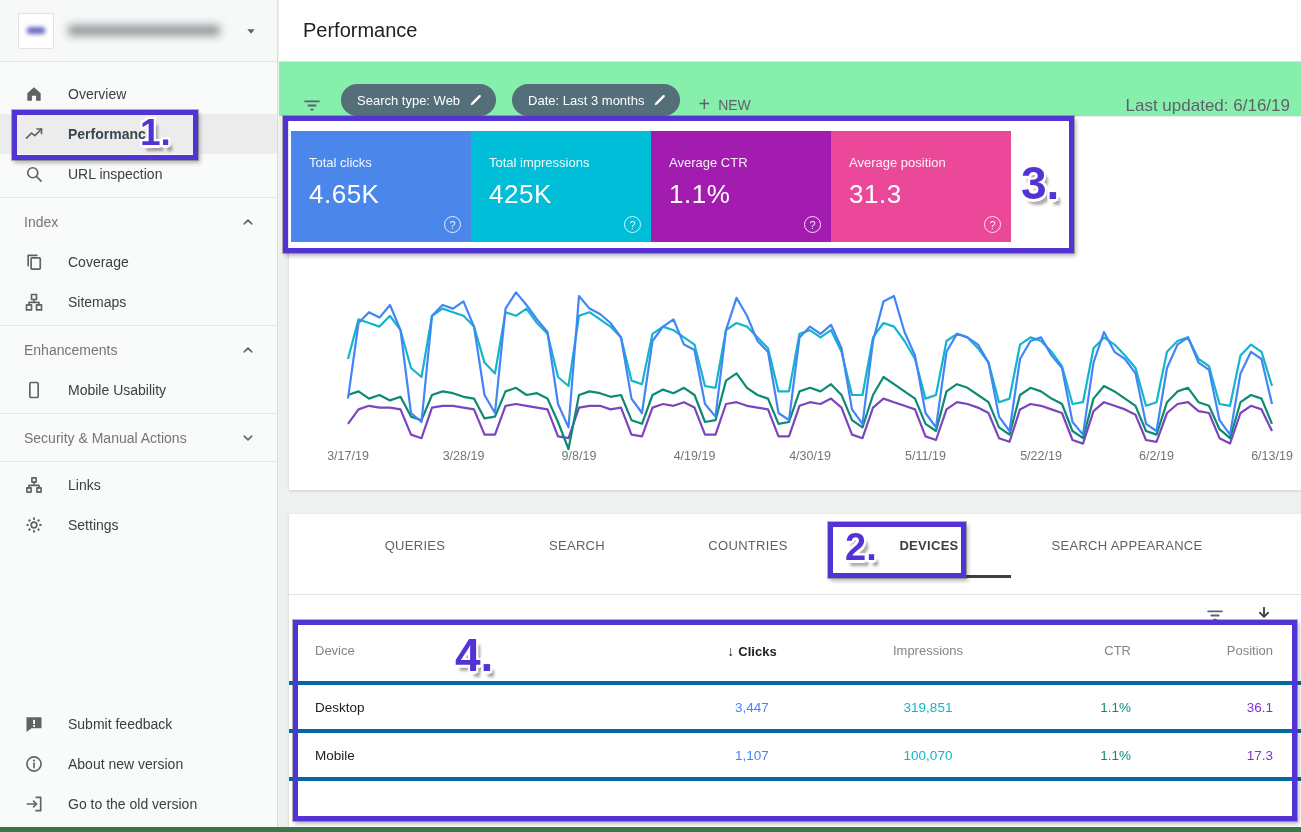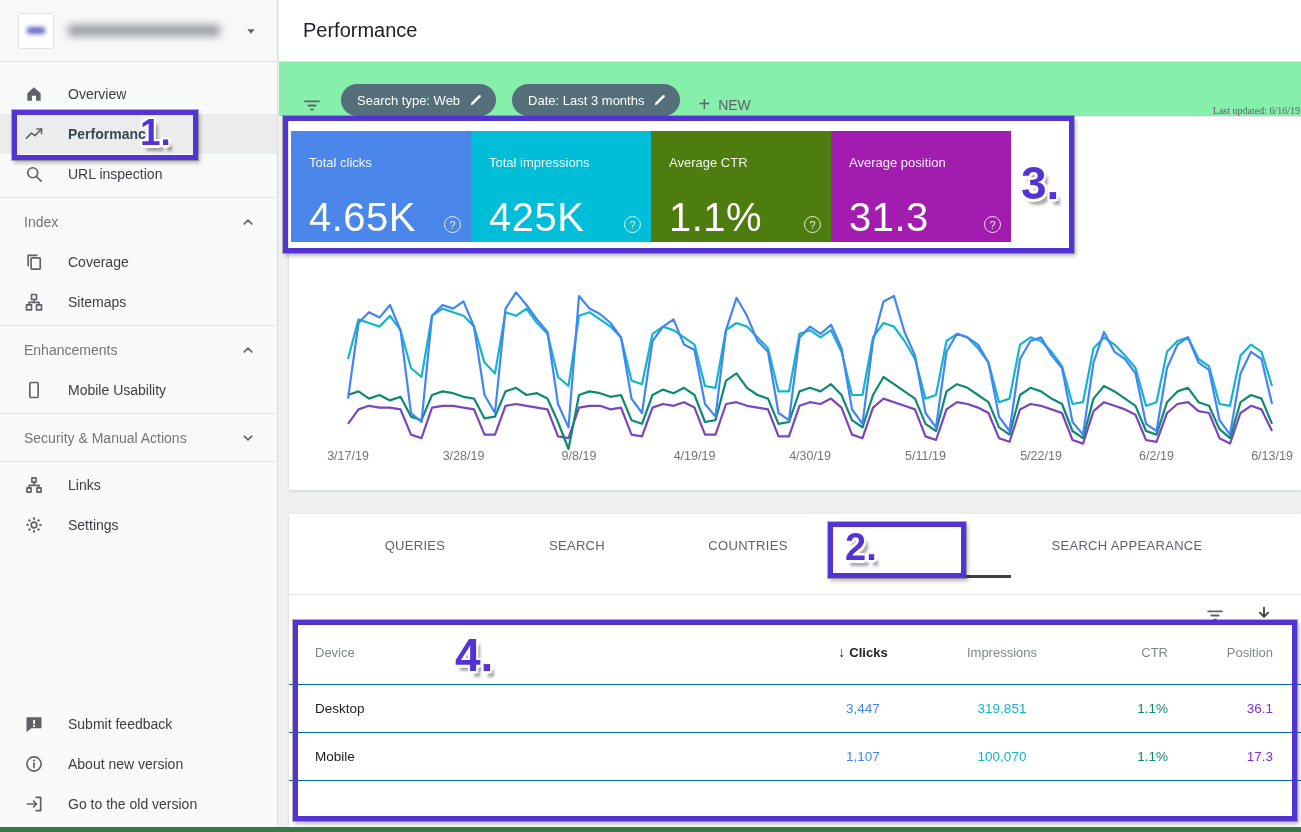--- a/index.html
+++ b/index.html
@@ -56,29 +56,29 @@
     height:54px; display:flex; align-items:flex-end; gap:18px;
     padding-left:22px; background:#86efac;
   }
   .chip {
     height:32px; border-radius:16px; background:#546e7a; color:#fff;
     display:flex; align-items:center; gap:9px; padding:0 13px 0 16px;
     font-size:13px; cursor:pointer; white-space:nowrap;
   }
   .new-btn { display:flex; align-items:center; gap:8px; color:#5f6368; font-size:14px; cursor:pointer; }
   .new-btn .plus { font-size:20px; font-weight:400; }
-  .last-updated { margin-left:auto; font-size:10px; color:#5f6368; white-space:nowrap; padding-right:1px;font-family:Liberation Serif, serif; }
+  .last-updated { margin-left:auto; font-size:17px; color:#5f6368; white-space:nowrap; padding-right:11px; }
 
   
   .panel { background:#fff; box-shadow:0 1px 3px rgba(0,0,0,.14); position:absolute; left:10px; right:0; }
   .panel-chart { top:117px; height:373px; }
   .cards { display:flex; padding:14px 8px 0 2px; }
   .card { width:180px; height:111px; position:relative; padding:24px 0 0 18px; cursor:pointer; }
   .card-label { font-size:13px; color:rgba(255,255,255,.93); }
-  .card-value { font-size:40px; color:#fff; margin-top:25px; letter-spacing:.5px; }
+  .card-value { font-size:26px; color:#fff; margin-top:9px; letter-spacing:.5px; }
   .card-help {
     position:absolute; right:10px; bottom:9px; width:17px; height:17px;
     border:1.4px solid rgba(255,255,255,.85); border-radius:50%;
     color:rgba(255,255,255,.9); font-size:11px; display:flex;
     align-items:center; justify-content:center; cursor:pointer;
   }
   .card-dots { background-image: radial-gradient(rgba(255,255,255,.14) 1px, transparent 1.3px); background-size:9px 9px; }
   .chart-svg { position:absolute; left:51px; top:150px; }
   .x-labels { position:absolute; left:51px; top:332px; width:940px; height:16px; font-size:12.5px; color:#757575; }
   .x-labels span { position:absolute; width:70px; text-align:center; }
@@ -92,21 +92,21 @@
     white-space:nowrap;
   }
   .tab.active { color:#3c4043; font-weight:bold; }
   .tab-underline { position:absolute; top:61px; height:3px; background:#3c4043; }
   .tbl-toolbar { position:relative; height:42px; }
   .tbl-toolbar .icn { position:absolute; top:9px; cursor:pointer; }
   .tool-filter { right:75px; }
   .tool-download { right:26px; }
 
   .tbl { position:absolute; left:0; right:0; top:106px; }
-  .trow { display:flex; align-items:center; border-bottom:1px solid #0369a1; background:#fff; }
+  .trow { display:flex; align-items:center; border-bottom:4px solid #0369a1; background:#fff;gap:37px; }
   .trow.head { height:65px; font-size:13px; color:#80868b; }
   .trow.body-row { height:48px; font-size:13.5px; cursor:pointer; }
   .c-device { flex:1; padding-left:26px; }
   .c-clicks { width:150px; text-align:center; }
   .c-impr   { width:128px; text-align:center; }
   .c-ctr    { width:102px; text-align:right; }
   .c-pos    { width:133px; text-align:right; padding-right:28px; box-sizing:content-box; width:105px; }
   .head .c-clicks { color:#202124; font-weight:bold; }
   .head .sort-arrow { font-size:14px; margin-right:4px; color:#202124; }
   .body-row .c-device { color:#202124; }
@@ -332,26 +332,26 @@
         <div class="card" style="background: rgb(75, 135, 234);">
           <div class="card-label">Total clicks</div>
           <div class="card-value">4.65K</div>
           <div class="card-help">?</div>
         </div>
         <div class="card" style="background: rgb(0, 189, 216);">
           <div class="card-label">Total impressions</div>
           <div class="card-value">425K</div>
           <div class="card-help">?</div>
         </div>
-        <div class="card" style="background: #4d7c0f;">
+        <div class="card" style="background: #a21caf;">
           <div class="card-label">Average CTR</div>
           <div class="card-value">1.1%</div>
           <div class="card-help">?</div>
         </div>
-        <div class="card card-dots" style="background: #a21caf;">
+        <div class="card card-dots" style="background: #ec4899;">
           <div class="card-label">Average position</div>
           <div class="card-value">31.3</div>
           <div class="card-help">?</div>
         </div>
       </div>
     <svg class="chart-svg" width="940" height="210" viewBox="0 0 940 210" id="chart">
         <polyline points="8.0,156.8 18.5,142.4 29.0,138.8 39.5,140.6 50.0,140.6 60.5,142.4 71.0,167.6 81.5,171.2 92.0,140.6 102.5,138.8 113.0,138.8 123.5,140.6 134.0,142.4 144.5,167.6 155.0,167.6 165.5,138.8 176.0,137.0 186.5,138.8 197.0,140.6 207.5,142.4 218.0,169.4 228.5,171.2 239.0,140.6 249.5,138.8 260.0,138.8 270.5,142.4 281.0,140.6 291.5,167.6 302.0,169.4 312.5,140.6 323.0,137.0 333.5,138.8 344.0,135.2 354.5,140.6 365.0,167.6 375.5,167.6 386.0,137.0 396.5,135.2 407.0,138.8 417.5,140.6 428.0,142.4 438.5,169.4 449.0,169.4 459.5,138.8 470.0,135.2 480.5,137.0 491.0,131.6 501.5,140.6 512.0,167.6 522.5,171.2 533.0,140.6 543.5,131.6 554.0,135.2 564.5,138.8 575.0,142.4 585.5,169.4 596.0,173.0 606.5,142.4 617.0,135.2 627.5,137.0 638.0,140.6 648.5,146.0 659.0,171.2 669.5,174.8 680.0,142.4 690.5,137.0 701.0,138.8 711.5,142.4 722.0,146.0 732.5,173.0 743.0,176.6 753.5,144.2 764.0,135.2 774.5,138.8 785.0,142.4 795.5,147.8 806.0,173.0 816.5,174.8 827.0,146.0 837.5,137.0 848.0,135.2 858.5,144.2 869.0,146.0 879.5,171.2 890.0,176.6 900.5,146.0 911.0,138.8 921.5,142.4 932.0,164.0" fill="none" stroke="#7a45bd" stroke-width="2.2" stroke-linejoin="round"></polyline>
         <polyline points="8.0,128.0 18.5,124.4 29.0,131.6 39.5,128.0 50.0,133.4 60.5,129.8 71.0,149.6 81.5,153.2 92.0,128.0 102.5,124.4 113.0,126.2 123.5,129.8 134.0,131.6 144.5,151.4 155.0,149.6 165.5,124.4 176.0,120.8 186.5,128.0 197.0,126.2 207.5,131.6 218.0,155.0 228.5,182.0 239.0,128.0 249.5,124.4 260.0,126.2 270.5,129.8 281.0,128.0 291.5,153.2 302.0,156.8 312.5,128.0 323.0,122.6 333.5,126.2 344.0,120.8 354.5,128.0 365.0,155.0 375.5,153.2 386.0,113.6 396.5,106.4 407.0,120.8 417.5,128.0 428.0,131.6 438.5,156.8 449.0,155.0 459.5,124.4 470.0,120.8 480.5,124.4 491.0,117.2 501.5,128.0 512.0,153.2 522.5,160.4 533.0,128.0 543.5,110.0 554.0,117.2 564.5,124.4 575.0,131.6 585.5,156.8 596.0,164.0 606.5,124.4 617.0,117.2 627.5,120.8 638.0,128.0 648.5,135.2 659.0,160.4 669.5,167.6 680.0,128.0 690.5,120.8 701.0,124.4 711.5,131.6 722.0,137.0 732.5,164.0 743.0,171.2 753.5,131.6 764.0,119.0 774.5,124.4 785.0,131.6 795.5,138.8 806.0,164.0 816.5,167.6 827.0,135.2 837.5,124.4 848.0,120.8 858.5,135.2 869.0,138.8 879.5,162.2 890.0,171.2 900.5,135.2 911.0,128.0 921.5,131.6 932.0,156.8" fill="none" stroke="#0d8a72" stroke-width="2.2" stroke-linejoin="round"></polyline>
         <polyline points="8.0,92.0 18.5,52.4 29.0,56.0 39.5,59.6 50.0,48.8 60.5,63.2 71.0,101.0 81.5,110.0 92.0,48.8 102.5,41.6 113.0,45.2 123.5,48.8 134.0,59.6 144.5,95.6 155.0,106.4 165.5,45.2 176.0,48.8 186.5,41.6 197.0,56.0 207.5,66.8 218.0,110.0 228.5,119.0 239.0,48.8 249.5,45.2 260.0,52.4 270.5,59.6 281.0,70.4 291.5,113.6 302.0,117.2 312.5,66.8 323.0,59.6 333.5,63.2 344.0,70.4 354.5,77.6 365.0,119.0 375.5,120.8 386.0,63.2 396.5,56.0 407.0,59.6 417.5,70.4 428.0,81.2 438.5,124.4 449.0,124.4 459.5,66.8 470.0,63.2 480.5,70.4 491.0,63.2 501.5,84.8 512.0,128.0 522.5,128.0 533.0,70.4 543.5,56.0 554.0,59.6 564.5,74.0 575.0,92.0 585.5,131.6 596.0,128.0 606.5,74.0 617.0,66.8 627.5,70.4 638.0,81.2 648.5,95.6 659.0,135.2 669.5,131.6 680.0,77.6 690.5,70.4 701.0,74.0 711.5,84.8 722.0,99.2 732.5,137.0 743.0,135.2 753.5,81.2 764.0,70.4 774.5,77.6 785.0,88.4 795.5,101.0 806.0,138.8 816.5,135.2 827.0,84.8 837.5,74.0 848.0,70.4 858.5,92.0 869.0,99.2 879.5,137.0 890.0,138.8 900.5,88.4 911.0,77.6 921.5,84.8 932.0,119.0" fill="none" stroke="#12b5cb" stroke-width="2.2" stroke-linejoin="round"></polyline>
         <polyline points="8.0,131.6 18.5,56.0 29.0,45.2 39.5,50.6 50.0,38.0 60.5,63.2 71.0,146.0 81.5,155.0 92.0,48.8 102.5,38.0 113.0,41.6 123.5,34.4 134.0,59.6 144.5,128.0 155.0,146.0 165.5,41.6 176.0,25.4 186.5,38.0 197.0,52.4 207.5,65.0 218.0,137.0 228.5,160.4 239.0,29.0 249.5,41.6 260.0,47.0 270.5,56.0 281.0,70.4 291.5,131.6 302.0,146.0 312.5,74.0 323.0,59.6 333.5,52.4 344.0,77.6 354.5,83.0 365.0,137.0 375.5,149.6 386.0,63.2 396.5,30.8 407.0,48.8 417.5,74.0 428.0,84.8 438.5,146.0 449.0,153.2 459.5,70.4 470.0,59.6 480.5,66.8 491.0,57.8 501.5,81.2 512.0,142.4 522.5,156.8 533.0,74.0 543.5,34.4 554.0,29.0 564.5,65.0 575.0,88.4 585.5,146.0 596.0,160.4 606.5,84.8 617.0,66.8 627.5,70.4 638.0,77.6 648.5,95.6 659.0,149.6 669.5,164.0 680.0,92.0 690.5,74.0 701.0,70.4 711.5,88.4 722.0,101.0 732.5,155.0 743.0,167.6 753.5,95.6 764.0,65.0 774.5,84.8 785.0,92.0 795.5,106.4 806.0,156.8 816.5,164.0 827.0,101.0 837.5,77.6 848.0,70.4 858.5,95.6 869.0,102.8 879.5,153.2 890.0,167.6 900.5,106.4 911.0,84.8 921.5,92.0 932.0,137.0" fill="none" stroke="#4285f4" stroke-width="2.2" stroke-linejoin="round"></polyline>
@@ -367,20 +367,21 @@
         <span style="left: 781.5px;">6/2/19</span>
         <span style="left: 897px;">6/13/19</span>
       </div>
   </div>
 
   <div class="panel panel-table">
     <div class="tabs" id="tabs">
         <div class="tab" style="left: 36px;">QUERIES</div>
         <div class="tab" style="left: 198px;">SEARCH</div>
         <div class="tab" style="left: 369px;">COUNTRIES</div>
+        <div class="tab active" style="left: 550px;">DEVICES</div>
         <div class="tab-underline" style="left: 558px; width: 164px;"></div>
         <div class="tab" style="left: 748px;">SEARCH APPEARANCE</div>
       </div>
     <div class="tbl-toolbar">
       <span class="icn tool-filter" id="tb-filter">
           <svg width="22" height="22" viewBox="0 0 24 24">
             <g stroke="#5f6368" stroke-width="2" stroke-linecap="round">
               <line x1="4.5" y1="8" x2="19.5" y2="8"></line>
               <line x1="8" y1="12.5" x2="16" y2="12.5"></line>
               <line x1="11" y1="17" x2="13" y2="17"></line>

